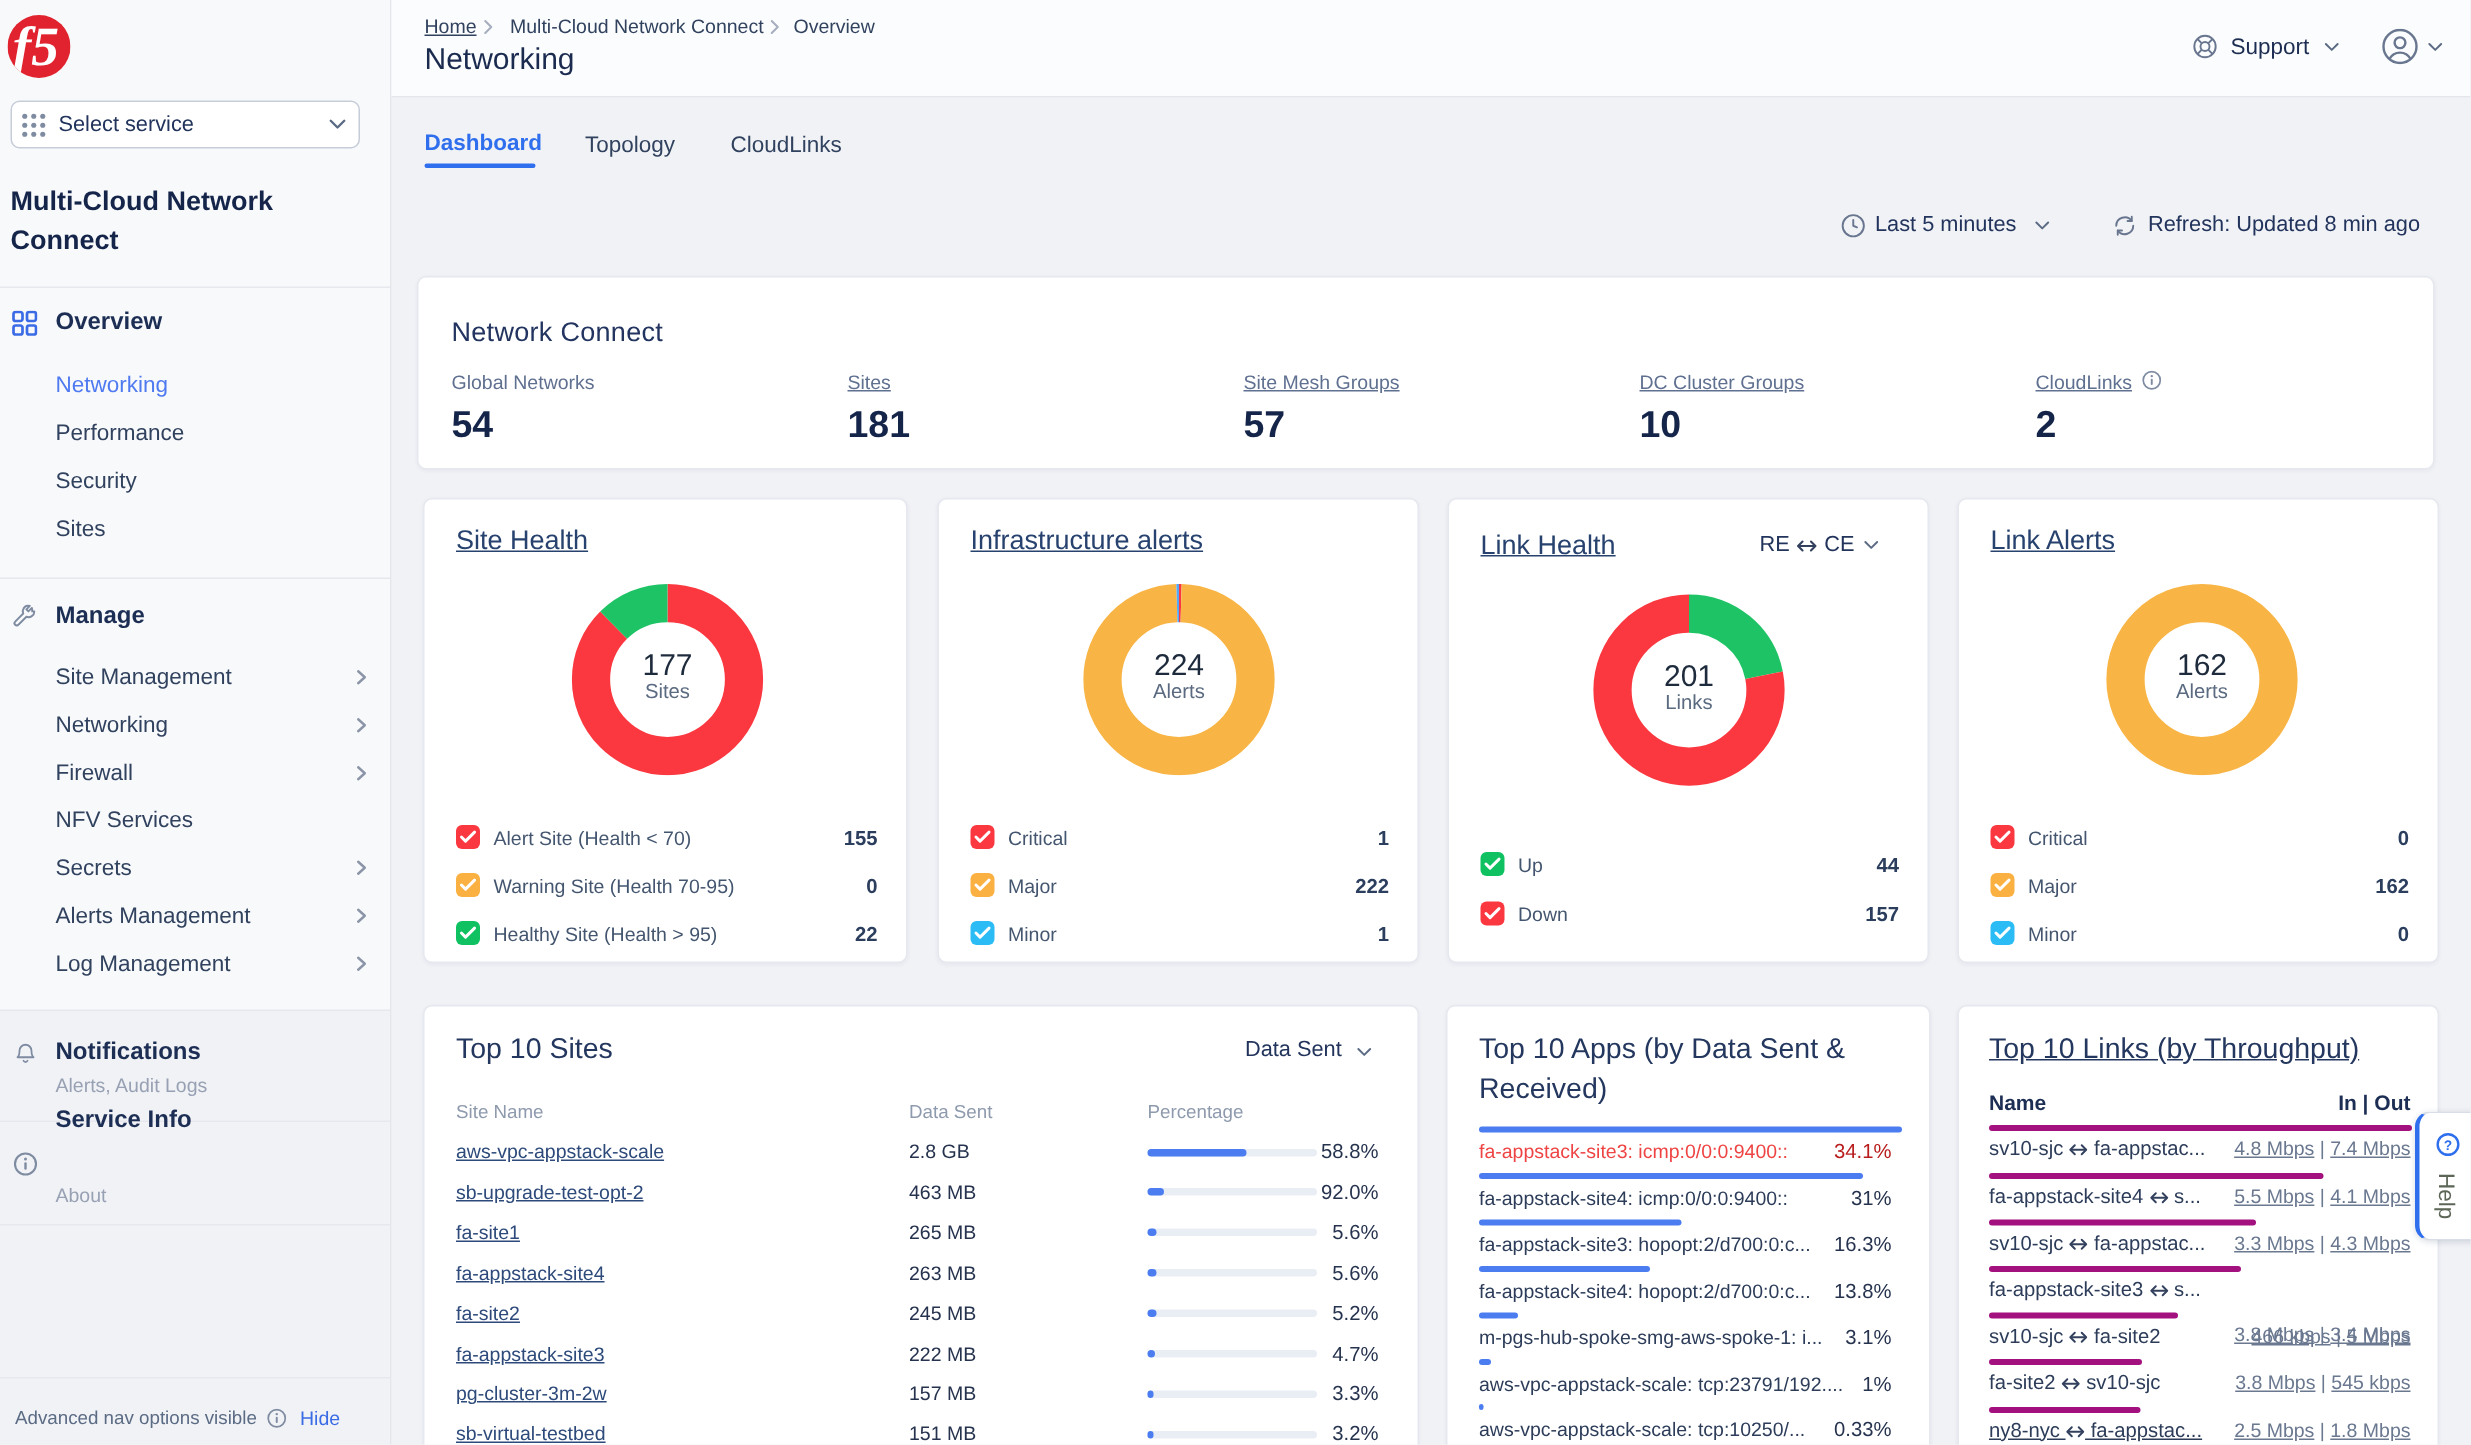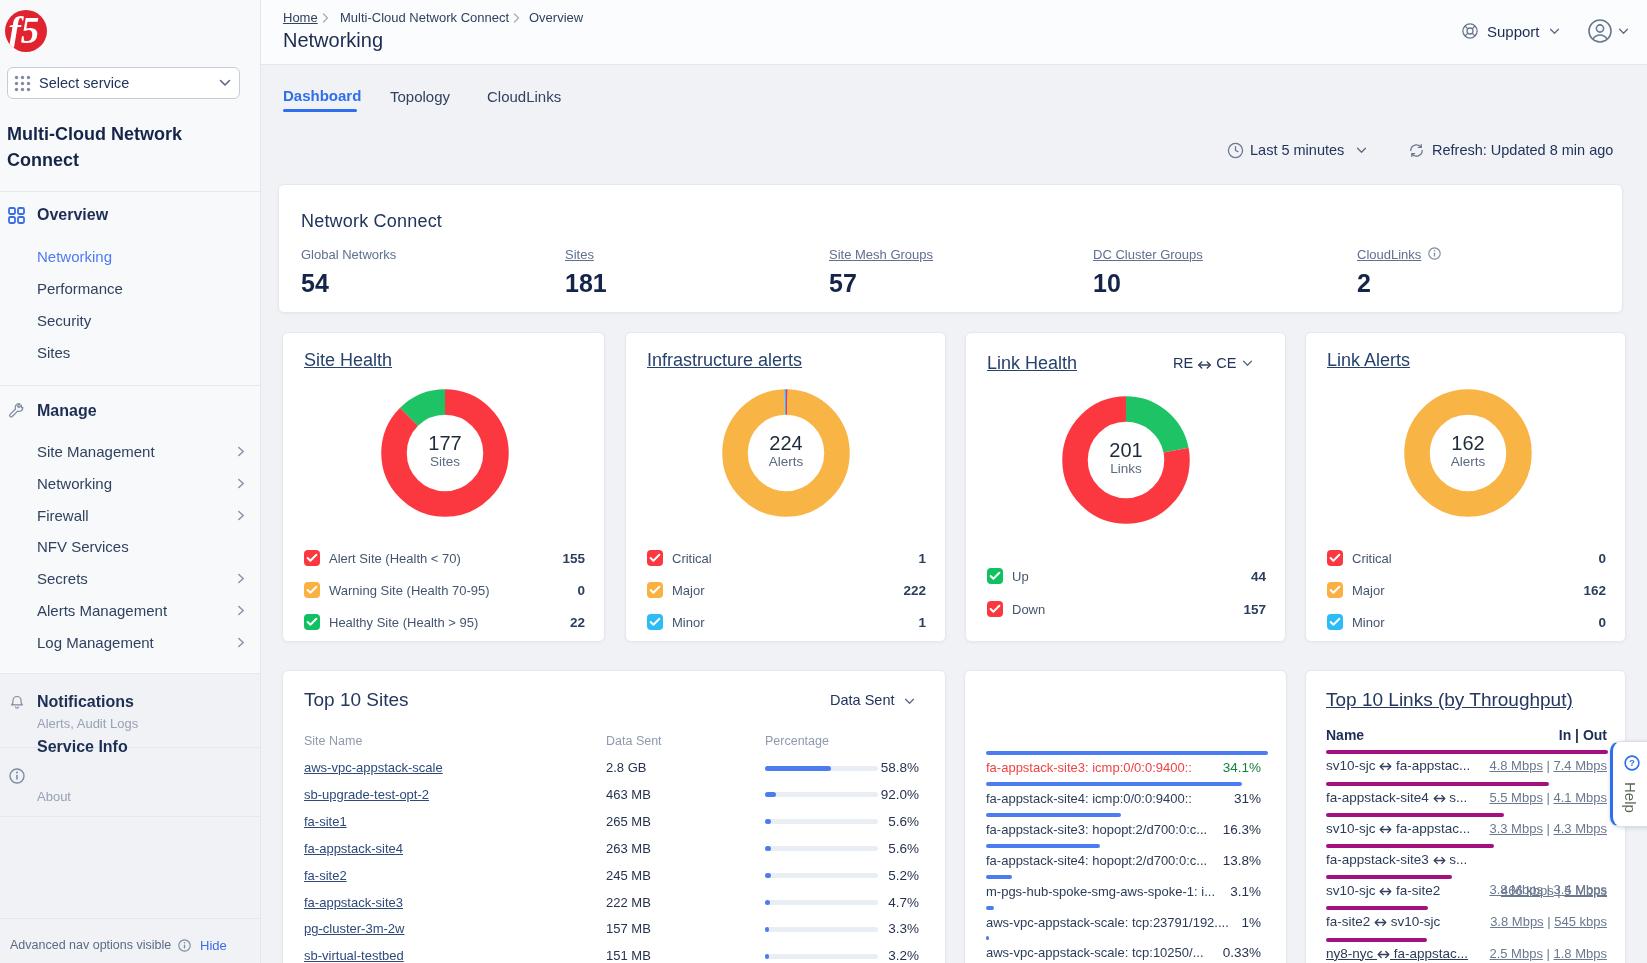--- a/index.html
+++ b/index.html
@@ -427,23 +427,24 @@
   <div class="abs" style="left:560px;top:250.4px;width:76px;text-align:right;font-size:13.5px;color:#26334e;">3.3%</div>
   <div class="abs sitelink" style="left:21px;top:277.3px;">sb-virtual-testbed</div>
   <div class="abs" style="left:323px;top:277.3px;font-size:13px;color:#26334e;">151 MB</div>
   <div class="bar-track" style="left:482px;top:282.8px;width:113px;">
       <div class="bar-fill" style="width:3.6px;"></div>
     </div>
   <div class="abs" style="left:560px;top:277.3px;width:76px;text-align:right;font-size:13.5px;color:#26334e;">3.2%</div>
 </div>
 
 <div class="card" style="left:964px;top:670px;width:323px;height:310px;">
+  <div class="abs bigtitle" style="left:21px;top:15px;width:280px;line-height:27px;">Top 10 Apps (by Data Sent &amp; Received)</div>
   <div class="appbar" style="left:21px;top:80.0px;width:282px;"></div>
   <div class="abs" style="left:21px;top:89.0px;width:244px;font-size:13px;color:#ef4444;white-space:nowrap;overflow:hidden;">fa-appstack-site3: icmp:0/0:0:9400::</div>
-  <div class="abs" style="left:240px;top:89.0px;width:56px;text-align:right;font-size:13.5px;color:#15803d;">34.1%</div>
+  <div class="abs" style="left:240px;top:89.0px;width:56px;text-align:right;font-size:13.5px;color:#b91c1c;">34.1%</div>
   <div class="appbar" style="left:21px;top:110.9px;width:256px;"></div>
   <div class="abs" style="left:21px;top:119.9px;width:244px;font-size:13px;color:#2c3c59;white-space:nowrap;overflow:hidden;">fa-appstack-site4: icmp:0/0:0:9400::</div>
   <div class="abs" style="left:240px;top:119.9px;width:56px;text-align:right;font-size:13.5px;color:#26334e;">31%</div>
   <div class="appbar" style="left:21px;top:141.8px;width:135px;"></div>
   <div class="abs" style="left:21px;top:150.8px;width:244px;font-size:13px;color:#2c3c59;white-space:nowrap;overflow:hidden;">fa-appstack-site3: hopopt:2/d700:0:c...</div>
   <div class="abs" style="left:240px;top:150.8px;width:56px;text-align:right;font-size:13.5px;color:#26334e;">16.3%</div>
   <div class="appbar" style="left:21px;top:172.7px;width:114px;"></div>
   <div class="abs" style="left:21px;top:181.7px;width:244px;font-size:13px;color:#2c3c59;white-space:nowrap;overflow:hidden;">fa-appstack-site4: hopopt:2/d700:0:c...</div>
   <div class="abs" style="left:240px;top:181.7px;width:56px;text-align:right;font-size:13.5px;color:#26334e;">13.8%</div>
   <div class="appbar" style="left:21px;top:203.6px;width:26px;"></div>

